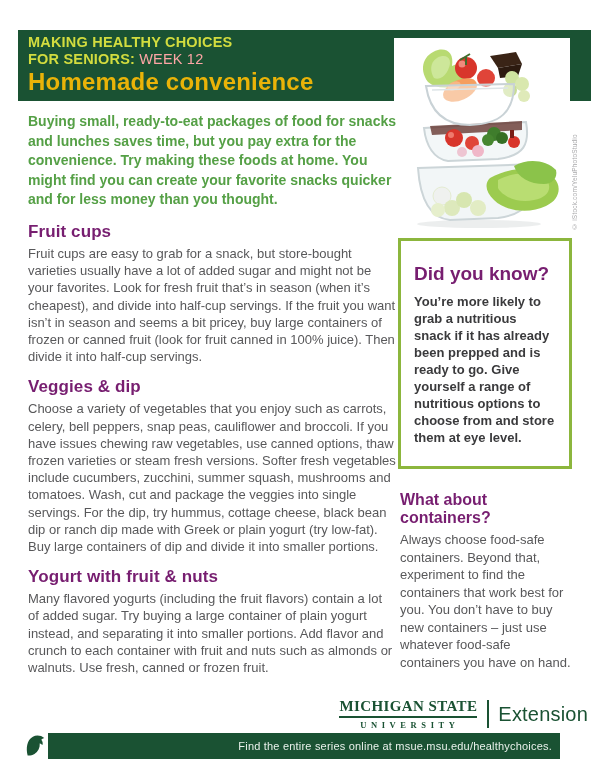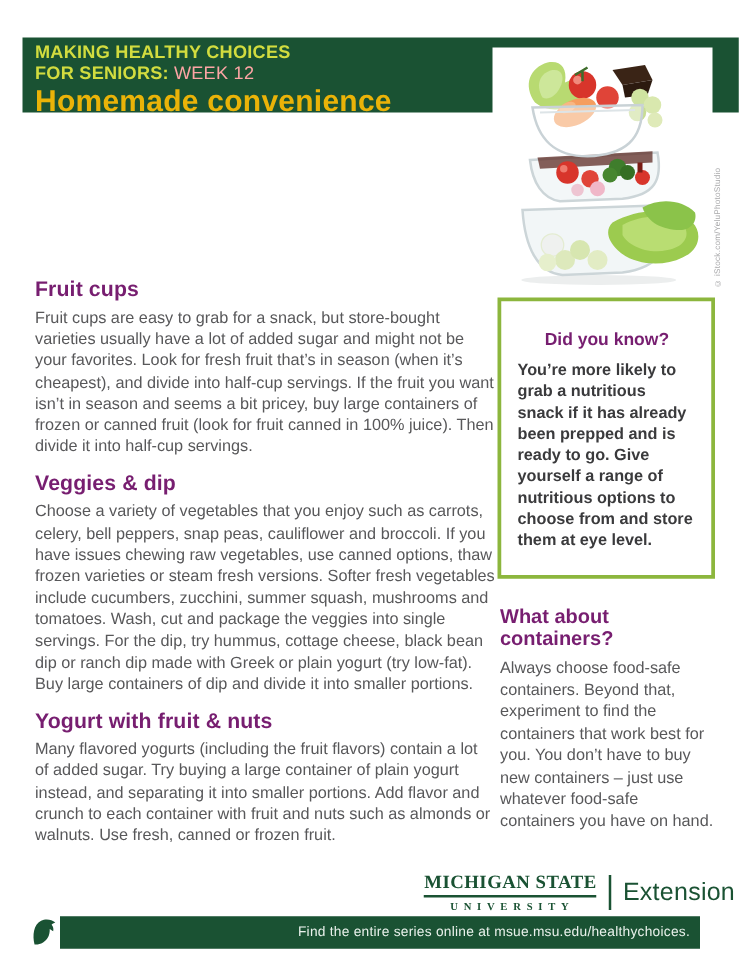--- a/index.html
+++ b/index.html
@@ -5,21 +5,21 @@
   * { margin: 0; padding: 0; box-sizing: border-box; }
   html, body { width: 600px; background: #ffffff; }
   body { font-family: "Liberation Sans", sans-serif; }
   .page {
     position: relative; width: 600px; height: 776px;
     background: #ffffff; overflow: hidden;
   }
 
   
   .header-band {
-    position: absolute; left: 18px; top: 30px; width: 573px; height: 60px;
+    position: absolute; left: 18px; top: 30px; width: 573px; height: 71px;
     background: #1A5233;
   }
   .kicker { position: absolute; left: 10px; top: 4px; line-height: 15.5px; letter-spacing: 0.2px; }
   .kicker .k-bold { font-weight: bold; font-size: 14.5px; color: #D2DC3F; }
   .kicker .k-reg  { font-weight: normal; font-size: 14.5px; color: #fca5a5; margin-left: 4px; }
   .header-title {
     position: absolute; left: 10px; top: 38px;
     font-size: 24px; font-weight: bold; color: #eab308; letter-spacing: 0.2px;
   }
 
@@ -47,21 +47,21 @@
   .left-col section:first-child h2 { margin-top: 0; }
   .left-col p { color: #58585A; font-size: 13px; line-height: 17.2px; }
 
   
   .sidebar { position: absolute; left: 398px; top: 238px; width: 174px; }
   .dyk-box {
     border: 3px solid #8CB63D; background: #ffffff;
     padding: 22px 12px 20px 13px; min-height: 182px;
   }
   .dyk-box h3 {
-    color: #771E70; font-size: 14px; font-weight: bold; margin-bottom: 8px; text-align: center;
+    color: #771E70; font-size: 19px; font-weight: bold; margin-bottom: 8px;
   }
   .dyk-box p { color: #3A3A3C; font-size: 13px; font-weight: bold; line-height: 17px; }
   .containers-note { margin-top: 22px; padding-left: 2px; }
   .containers-note h3 {
     color: #771E70; font-size: 16px; font-weight: bold; line-height: 18px; margin-bottom: 4px;
   }
   .containers-note p { color: #58585A; font-size: 13px; line-height: 17.5px; }
 
   
   .footer-logo {
@@ -149,20 +149,21 @@
       <circle cx="130" cy="58" r="6" fill="#dfeab9"></circle>
       <ellipse cx="66" cy="52" rx="18" ry="10" transform="rotate(-24 66 52)" fill="#f59e5f"></ellipse>
       <ellipse cx="60" cy="48" rx="7" ry="4" transform="rotate(-24 60 48)" fill="#f8b783"></ellipse>
 
       <path d="M32,48 L120,46 C120,74 106,86 76,87 C50,87 36,74 32,48 Z" fill="#ffffff" fill-opacity="0.45" stroke="#c9d2d6" stroke-width="2"></path>
       <path d="M38,52 L114,50" stroke="#dde4e7" stroke-width="1.5"></path>
     </svg>
   </div>
   <div class="photo-credit">© iStock.com/YeluPhotoStudio</div>
 
+  <p class="intro">Buying small, ready-to-eat packages of food for snacks and lunches saves time, but you pay extra for the convenience. Try making these foods at home. You might find you can create your favorite snacks quicker and for less money than you thought.</p>
 
   <div class="left-col">
     <section>
       <h2>Fruit cups</h2>
       <p>Fruit cups are easy to grab for a snack, but store-bought varieties usually have a lot of added sugar and might not be your favorites. Look for fresh fruit that’s in season (when it’s cheapest), and divide into half-cup servings. If the fruit you want isn’t in season and seems a bit pricey, buy large containers of frozen or canned fruit (look for fruit canned in 100% juice). Then divide it into half-cup servings.</p>
     </section>
     <section>
       <h2>Veggies &amp; dip</h2>
       <p>Choose a variety of vegetables that you enjoy such as carrots, celery, bell peppers, snap peas, cauliflower and broccoli. If you have issues chewing raw vegetables, use canned options, thaw frozen varieties or steam fresh versions. Softer fresh vegetables include cucumbers, zucchini, summer squash, mushrooms and tomatoes. Wash, cut and package the veggies into single servings. For the dip, try hummus, cottage cheese, black bean dip or ranch dip made with Greek or plain yogurt (try low-fat). Buy large containers of dip and divide it into smaller portions.</p>
     </section>

